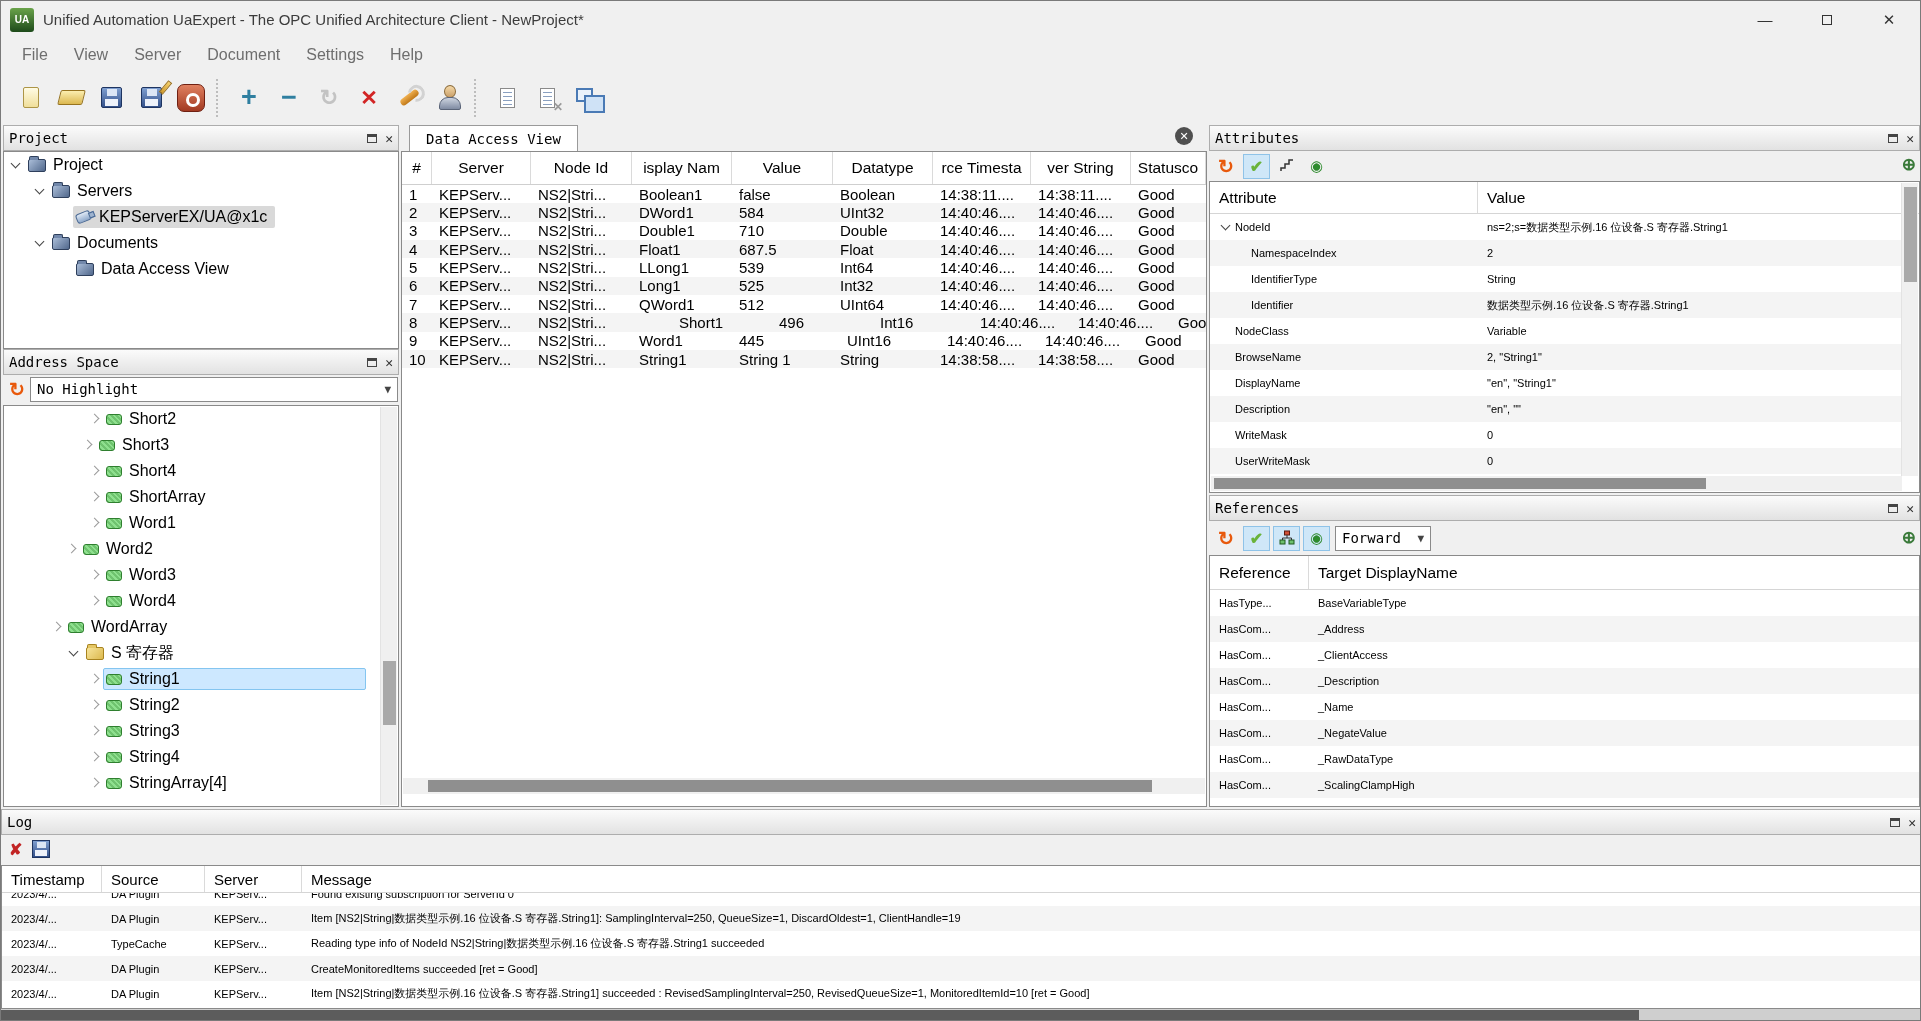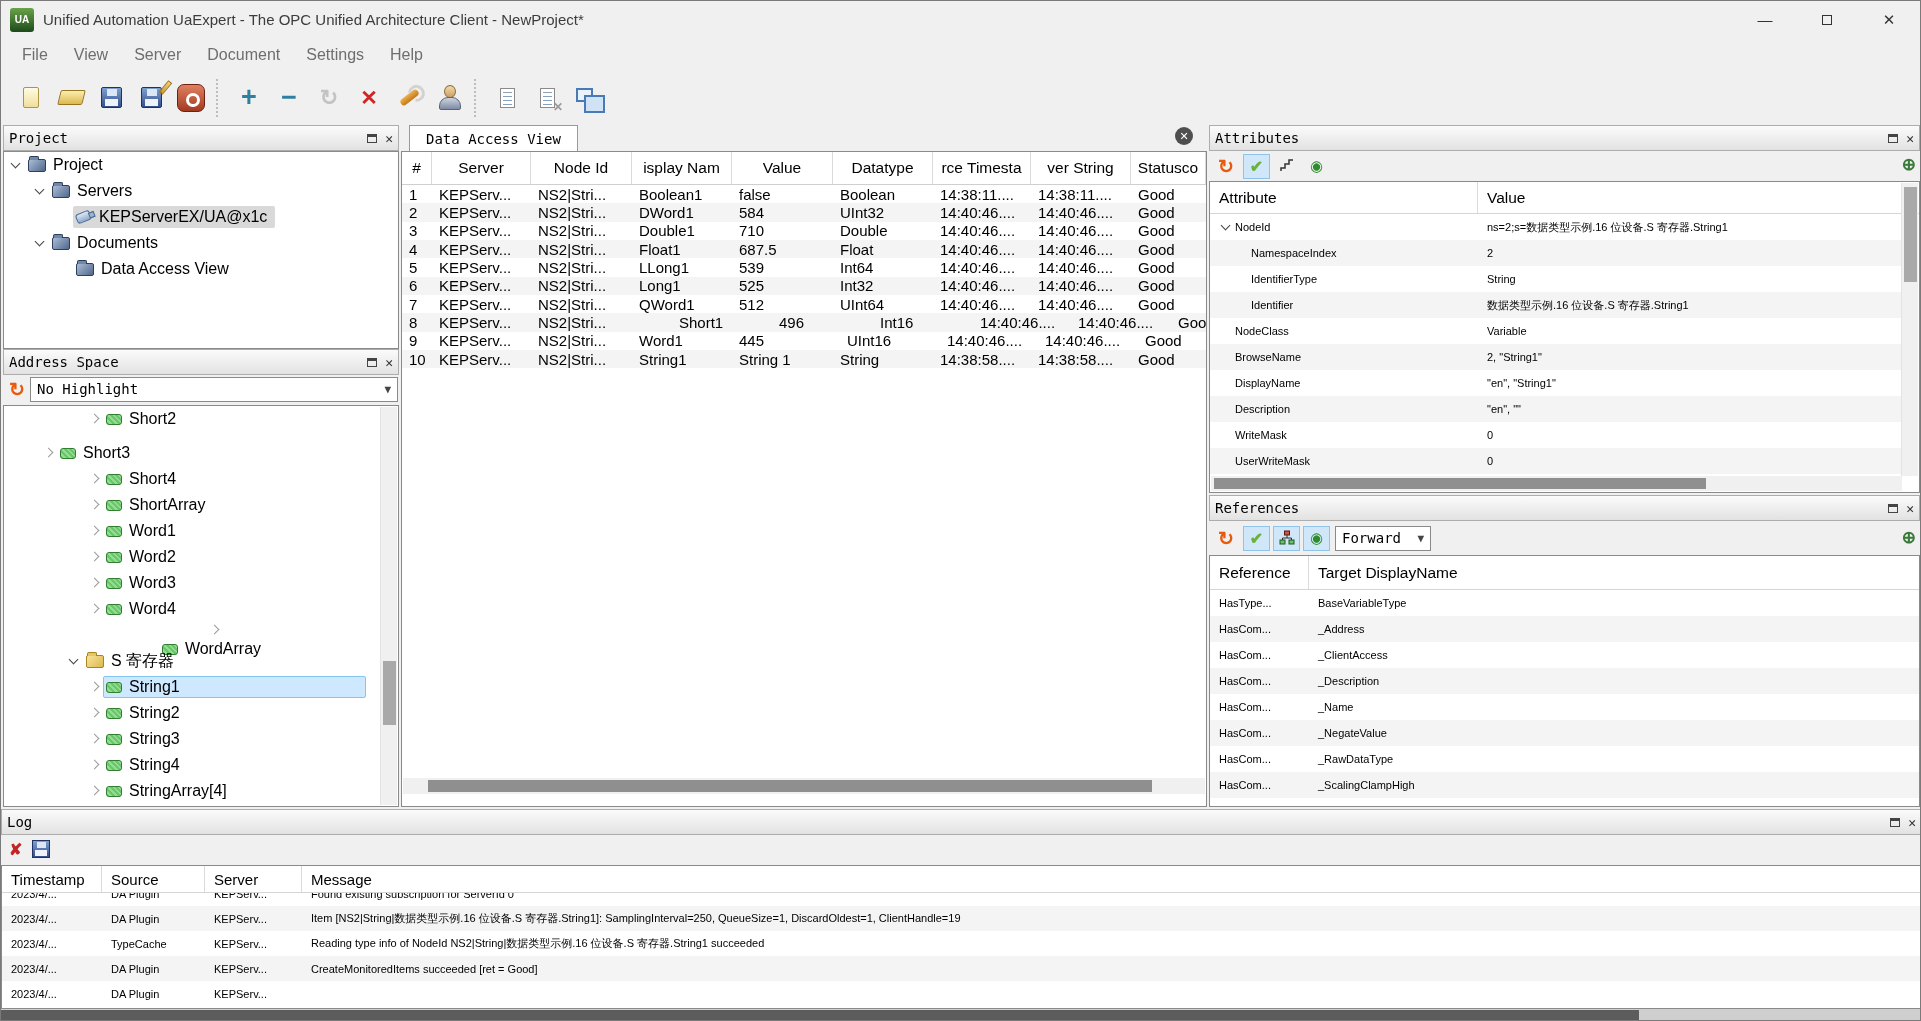--- a/index.html
+++ b/index.html
@@ -284,21 +284,21 @@
         </div>
         <div class="panel-body" style="top:56px;">
           <div id="addr-tree" style="position:absolute;top:0;left:0;right:18px;">
               <div class="tree-row" style="padding-left: 82px;">
                 <span class="chev closed"></span>
                 <span class="selwrap">
                   <span class="icon-tag"></span>
                   <span>Short2</span>
                 </span>
               </div>
-              <div class="tree-row" style="padding-left: 36px; margin-top: 8px;">
+              <div class="tree-row" style="padding-left: 75px;">
                 <span class="chev closed"></span>
                 <span class="selwrap">
                   <span class="icon-tag"></span>
                   <span>Short3</span>
                 </span>
               </div>
               <div class="tree-row" style="padding-left: 82px;">
                 <span class="chev closed"></span>
                 <span class="selwrap">
                   <span class="icon-tag"></span>
@@ -312,42 +312,42 @@
                   <span>ShortArray</span>
                 </span>
               </div>
               <div class="tree-row" style="padding-left: 82px;">
                 <span class="chev closed"></span>
                 <span class="selwrap">
                   <span class="icon-tag"></span>
                   <span>Word1</span>
                 </span>
               </div>
-              <div class="tree-row" style="padding-left: 82px; align-items: center;">
+              <div class="tree-row" style="padding-left: 59px; align-items: center;">
                 <span class="chev closed"></span>
                 <span class="selwrap">
                   <span class="icon-tag"></span>
                   <span>Word2</span>
                 </span>
               </div>
               <div class="tree-row" style="padding-left: 82px;">
                 <span class="chev closed"></span>
                 <span class="selwrap">
                   <span class="icon-tag"></span>
                   <span>Word3</span>
                 </span>
               </div>
               <div class="tree-row" style="padding-left: 82px;">
                 <span class="chev closed"></span>
                 <span class="selwrap">
                   <span class="icon-tag"></span>
                   <span>Word4</span>
                 </span>
               </div>
-              <div class="tree-row" style="padding-left: 44px; flex-direction: column;">
+              <div class="tree-row" style="padding-left: 44px;">
                 <span class="chev closed"></span>
                 <span class="selwrap">
                   <span class="icon-tag"></span>
                   <span>WordArray</span>
                 </span>
               </div>
               <div class="tree-row" style="padding-left: 62px;">
                 <span class="chev open"></span>
                 <span class="selwrap">
                   <span class="icon-folder-yellow"></span>
@@ -764,20 +764,21 @@
           <div class="grid-row alt" style="height: 25px;">
             <div class="grid-cell" style="width: 100px; white-space: nowrap;">2023/4/...</div>
             <div class="grid-cell" style="width: 103px; white-space: nowrap;">DA Plugin</div>
             <div class="grid-cell" style="width: 97px; white-space: nowrap;">KEPServ...</div>
             <div class="grid-cell" style="flex: 1 1 0%; white-space: nowrap;">CreateMonitoredItems succeeded [ret = Good]</div>
           </div>
           <div class="grid-row" style="height: 25px;">
             <div class="grid-cell" style="width: 100px; white-space: nowrap;">2023/4/...</div>
             <div class="grid-cell" style="width: 103px; white-space: nowrap;">DA Plugin</div>
             <div class="grid-cell" style="width: 97px; white-space: nowrap;">KEPServ...</div>
+            <div class="grid-cell" style="flex: 1 1 0%; white-space: nowrap;">Item [NS2|String|数据类型示例.16 位设备.S 寄存器.String1] succeeded : RevisedSamplingInterval=250, RevisedQueueSize=1, MonitoredItemId=10 [ret = Good]</div>
           </div>
         </div>
     </div>
     <div class="bottom-scroll">
       <div class="bottom-thumb"></div>
     </div>
   </div>
 
 </div>
 

